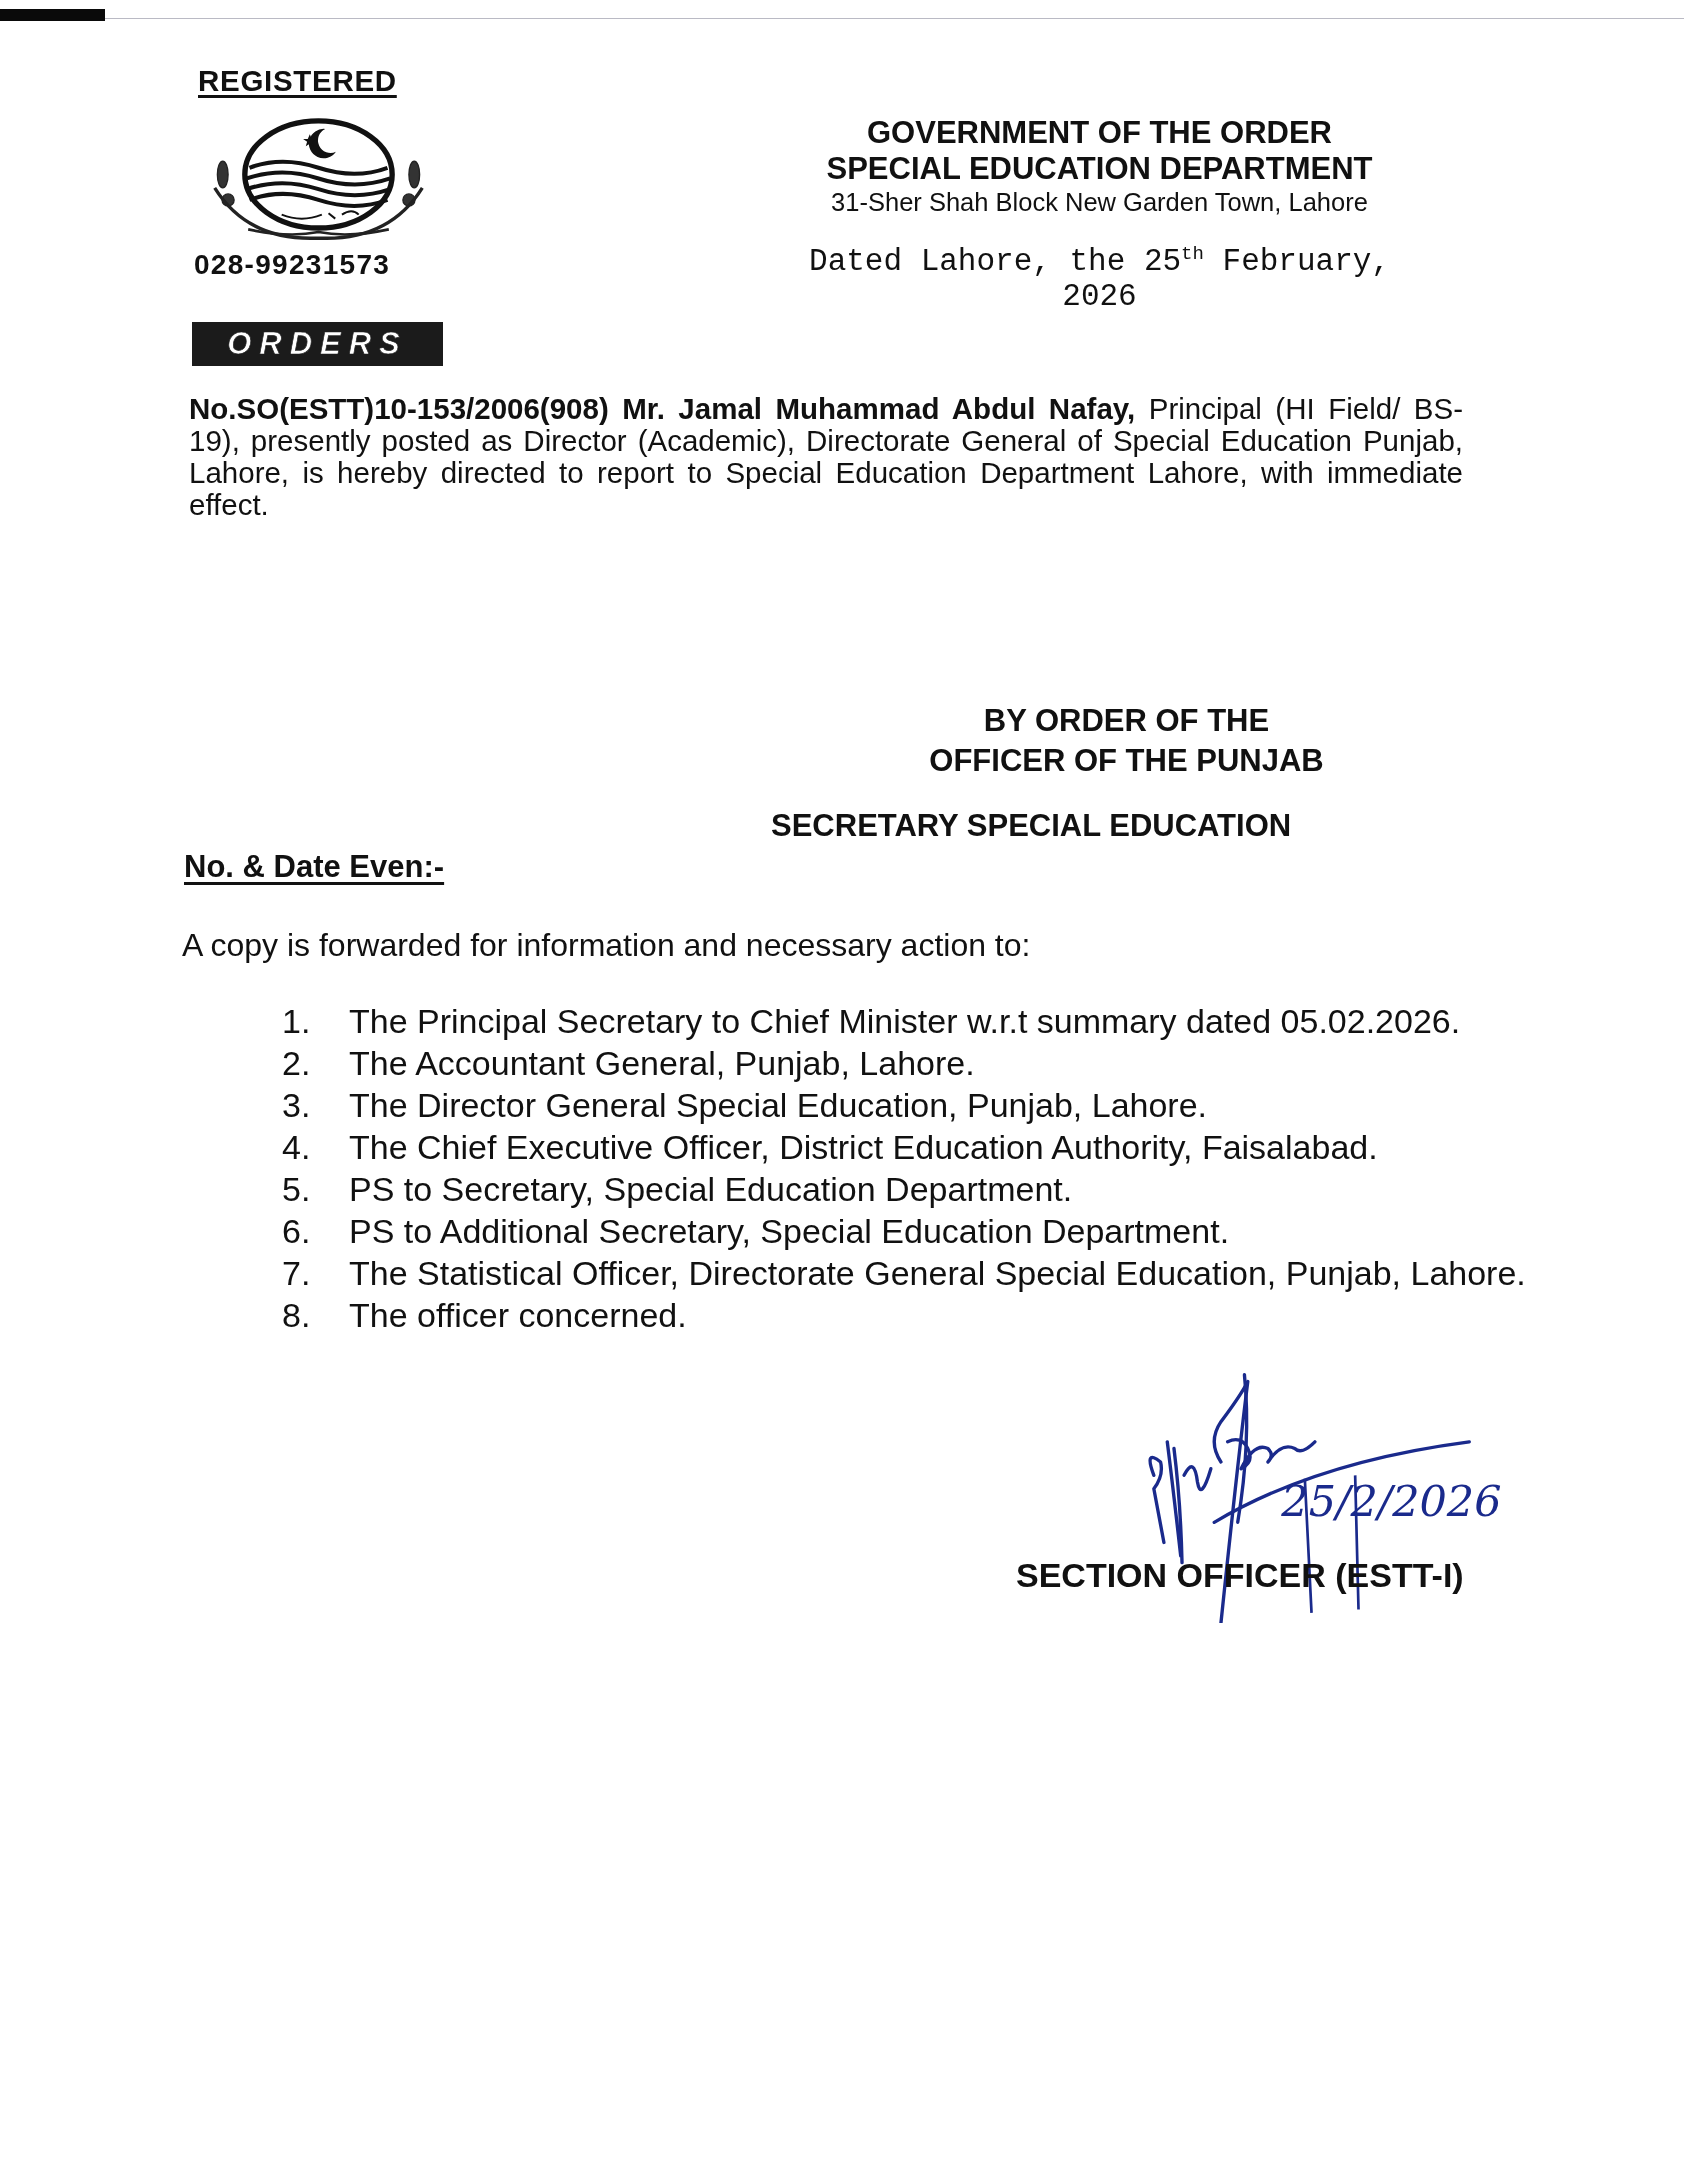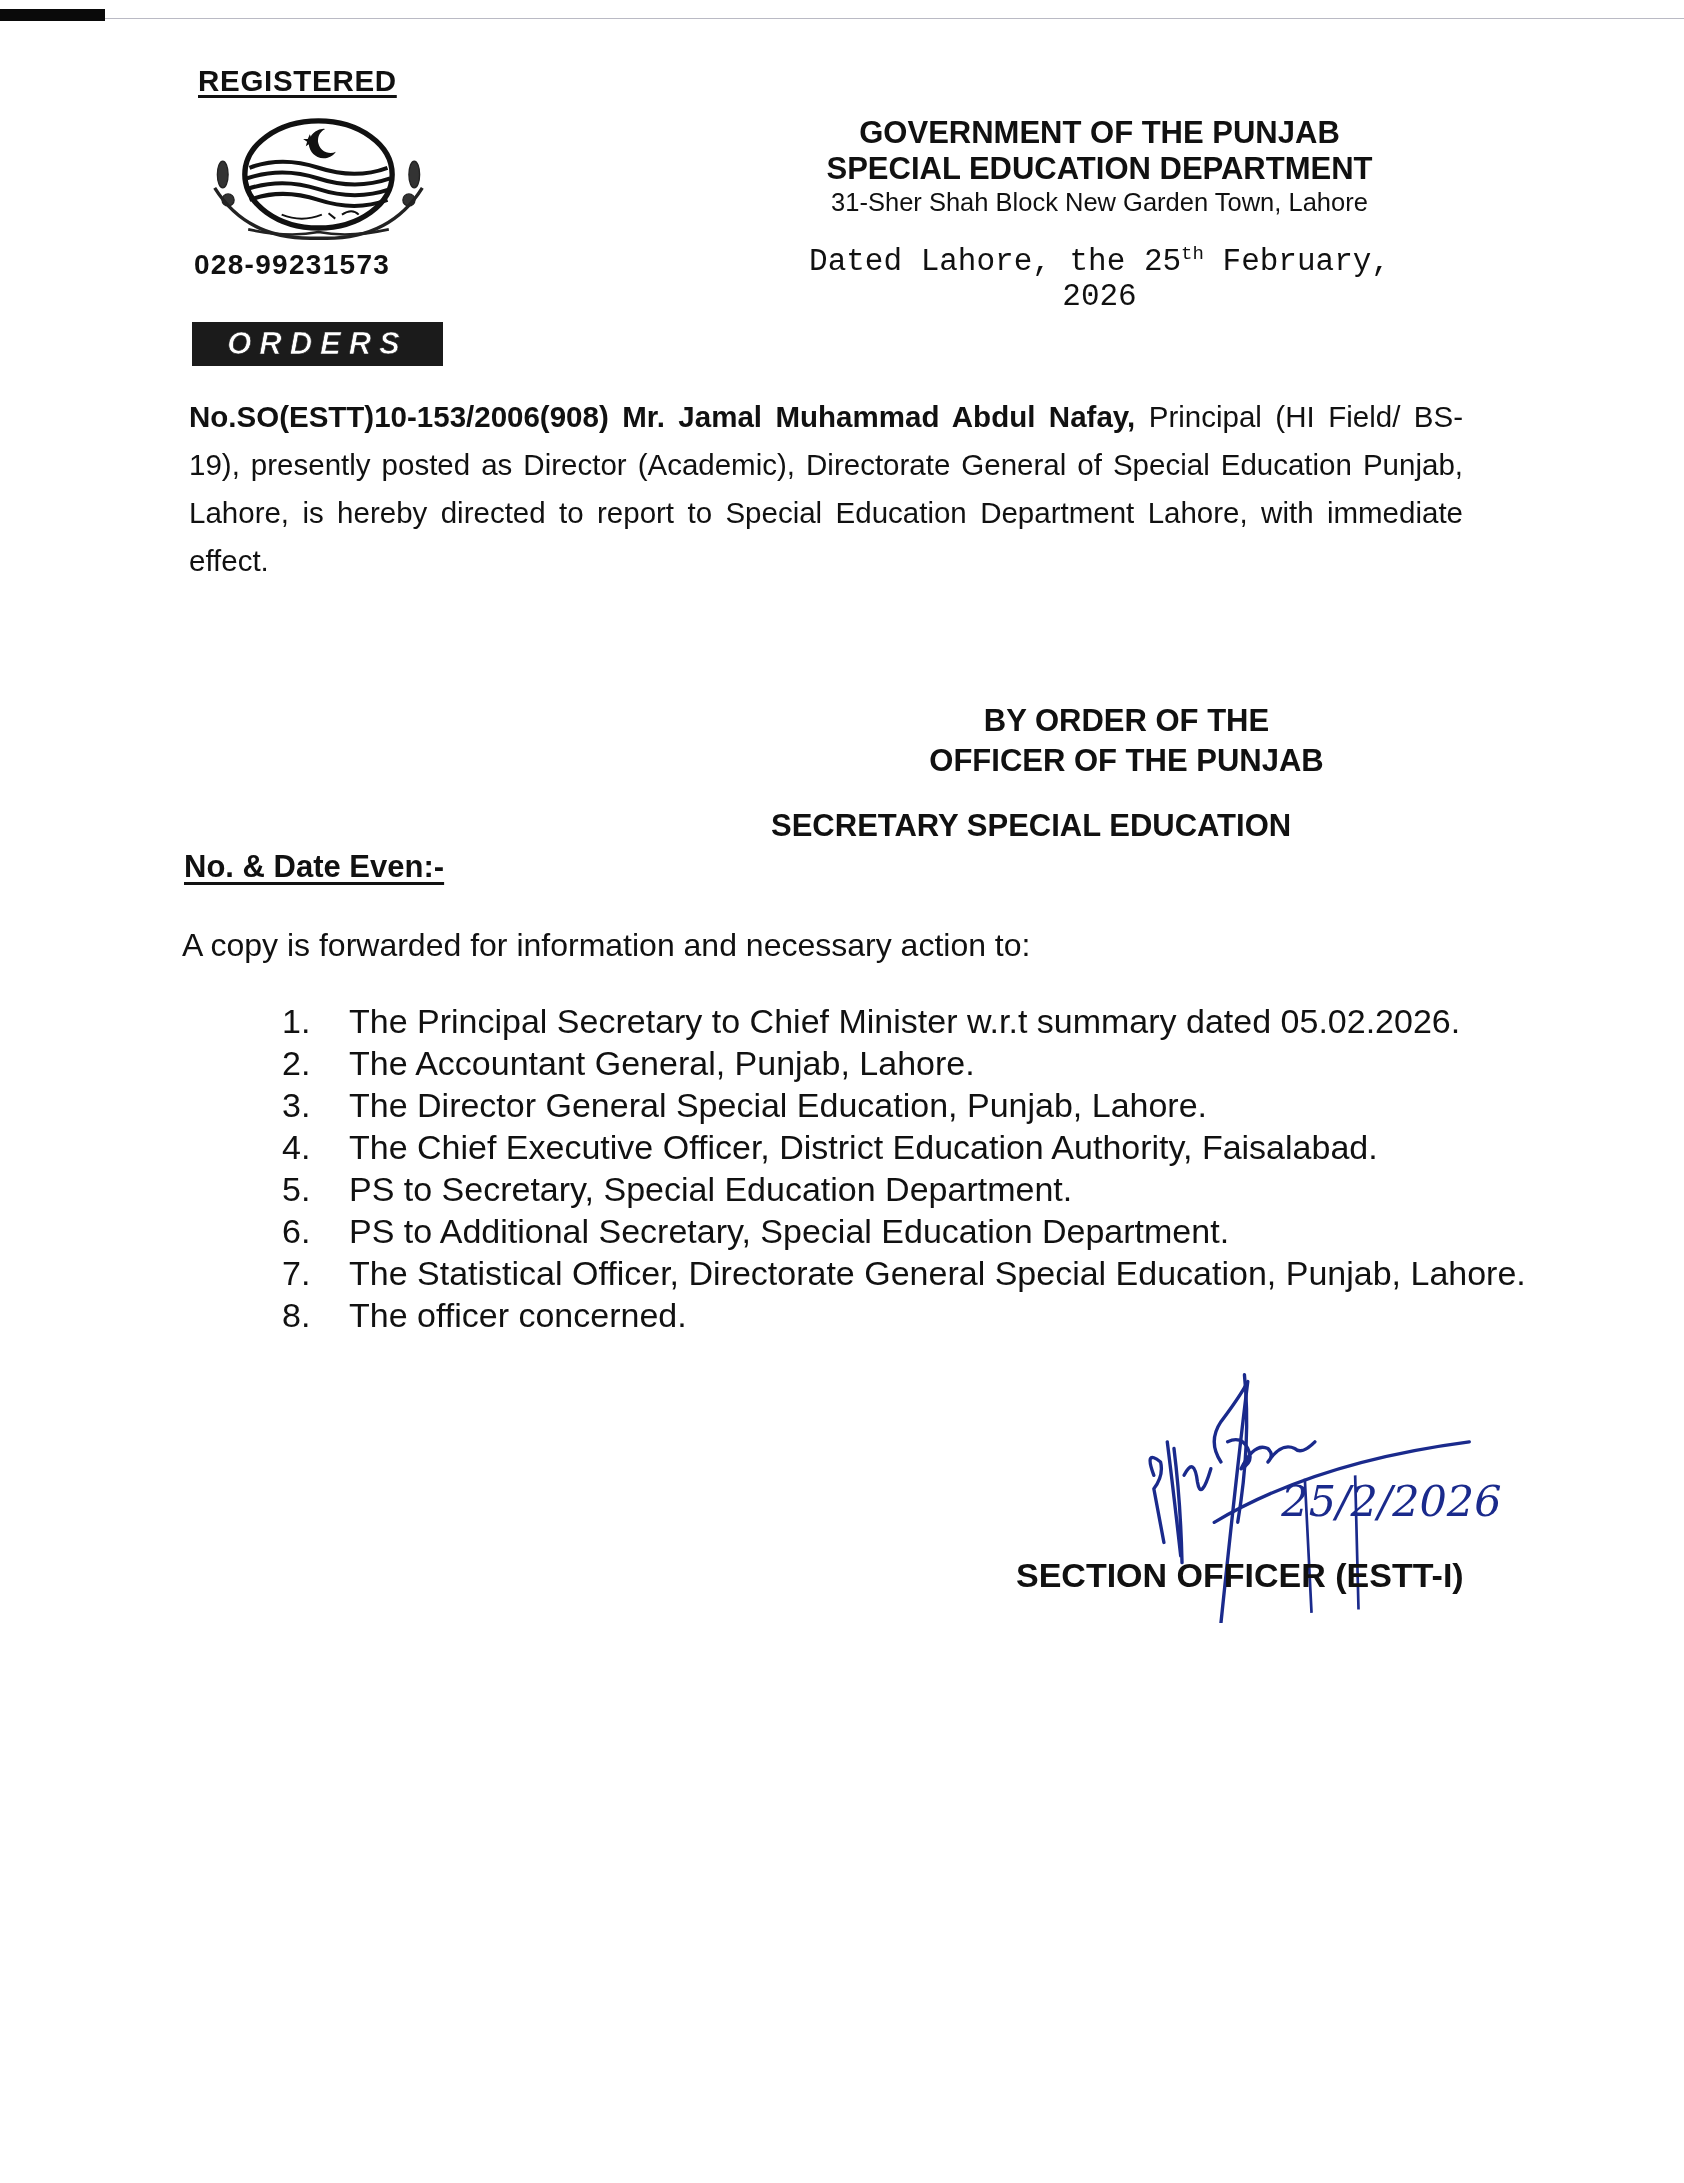--- a/index.html
+++ b/index.html
@@ -18,21 +18,21 @@
   .orders-box { left: 192px; top: 322px; width: 251px; height: 44px; background: #1b1b1b;
                 display: flex; align-items: center; justify-content: center; }
   .orders-text { color: #fff; font-size: 31px; font-weight: bold; font-style: italic; letter-spacing: 8px;
                  -webkit-text-stroke: 0.7px #222; }
 
   .gov { left: 764px; top: 115px; width: 671px; text-align: center; font-weight: bold; font-size: 31px; line-height: 36px; }
   .addr { left: 764px; top: 188px; width: 671px; text-align: center; font-size: 25.5px; }
   .dated { left: 764px; top: 243px; width: 671px; text-align: center; font-size: 31px; font-family: Liberation Mono, monospace; }
   .dated sup { font-size: 19px; }
 
-  .body-para { left: 189px; top: 393px; width: 1274px; font-size: 29.5px; line-height: 48px; text-align: justify; text-align-last: left; }
+  .body-para { left: 189px; top: 393px; width: 1274px; font-size: 29.5px; line-height: 32px; text-align: justify; text-align-last: left; }
   .body-para .ref { font-weight: bold; }
   .body-para .name { font-weight: bold; }
 
   .by-order { left: 791px; top: 701px; width: 671px; text-align: center; font-weight: bold; font-size: 31px; line-height: 40px; }
   .secretary { left: 771px; top: 808px; width: 711px; text-align: left; font-weight: bold; font-size: 31px; }
 
   .even { left: 184px; top: 849px; font-size: 31px; font-weight: bold;
           text-decoration: underline; text-decoration-thickness: 2.7px; text-underline-offset: 5.4px; }
   .copy-intro { left: 182px; top: 927px; font-size: 32px; }
 
@@ -74,21 +74,21 @@
     <path d="M58 112 Q110 94 165 112 T272 112"></path>
     <path d="M62 128 Q110 110 165 128 T268 128"></path>
   </g>
 
   <path d="M110 150 Q140 162 170 150 M180 148 l10 8 M200 150 q15 -10 25 0" fill="none" stroke="#111" stroke-width="3"></path>
 </svg>
 
 <div class="abs phone">028-99231573</div>
 
 <div class="abs gov">
-  <div>GOVERNMENT OF THE PUNJAB</div>
+  <div>GOVERNMENT OF THE ORDER</div>
   <div>SPECIAL EDUCATION DEPARTMENT</div>
 </div>
 <div class="abs addr">31-Sher Shah Block New Garden Town, Lahore</div>
 <div class="abs dated"><span>Dated Lahore, the 25</span><sup>th</sup><span> February, 2026</span></div>
 
 <div class="abs orders-box">
   <span class="orders-text">ORDERS</span>
 </div>
 
 <div class="abs body-para">

